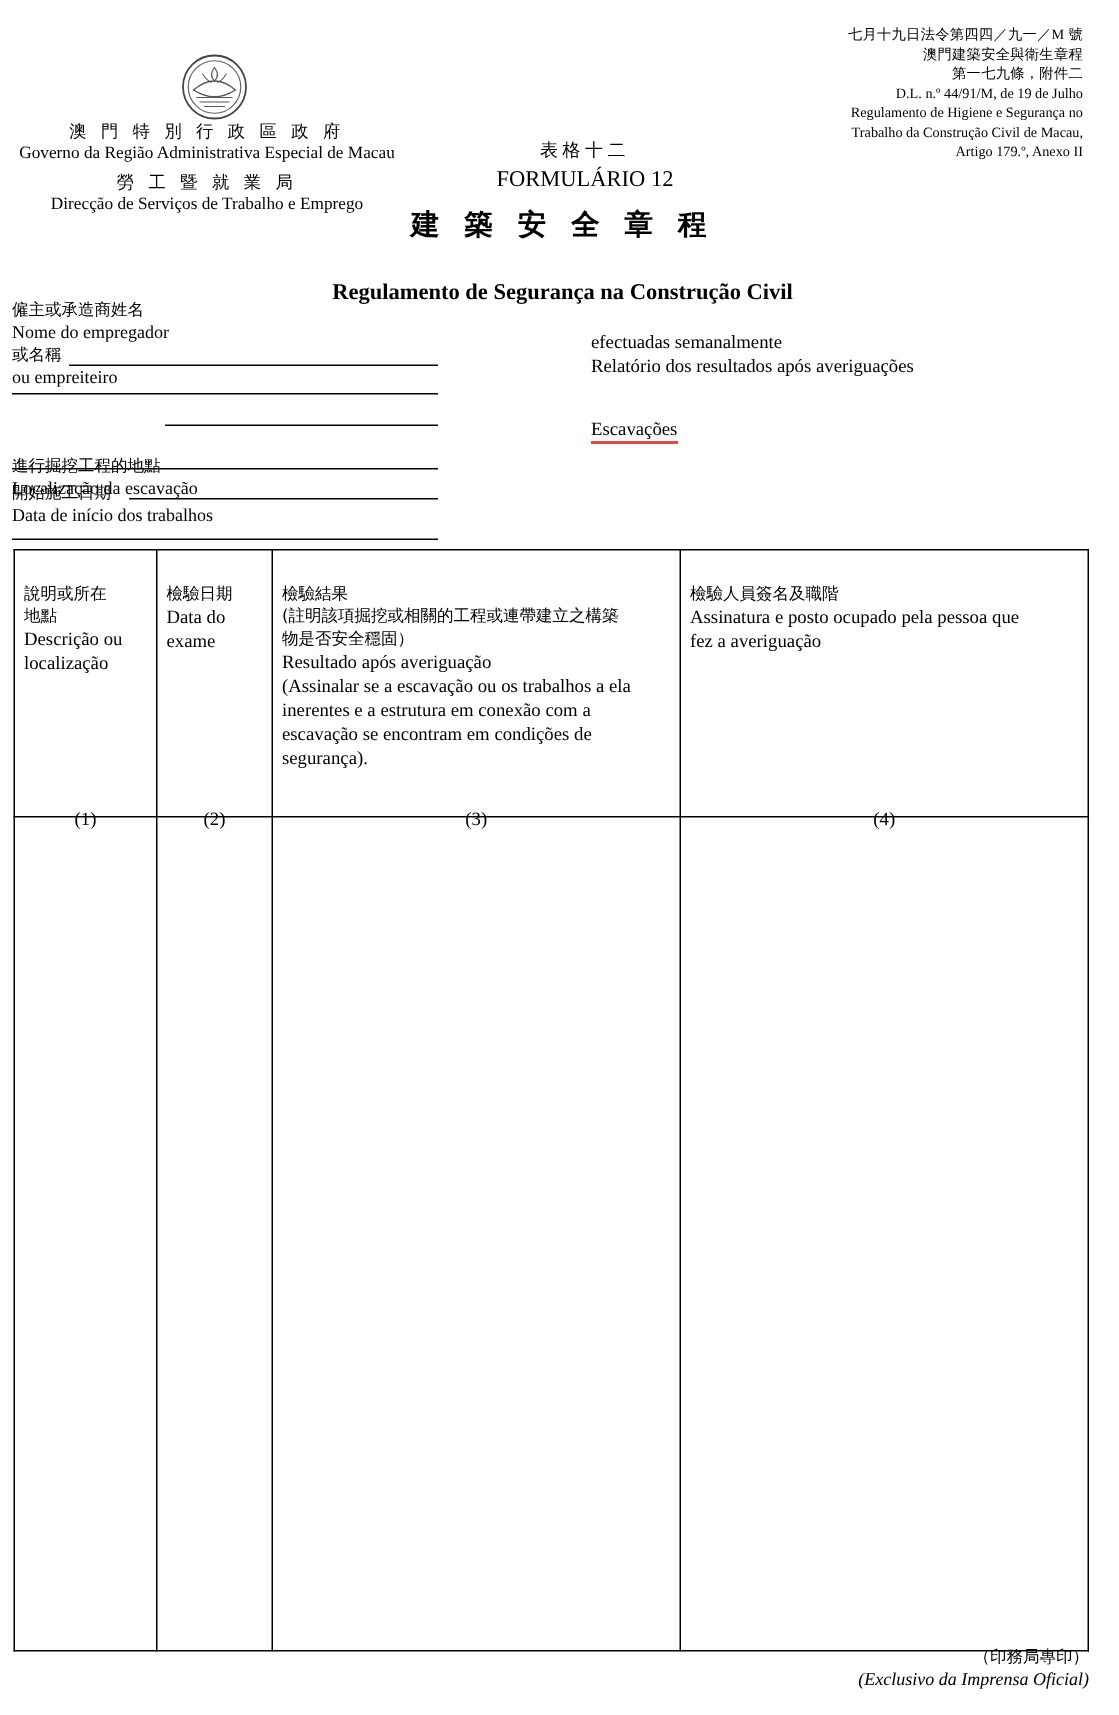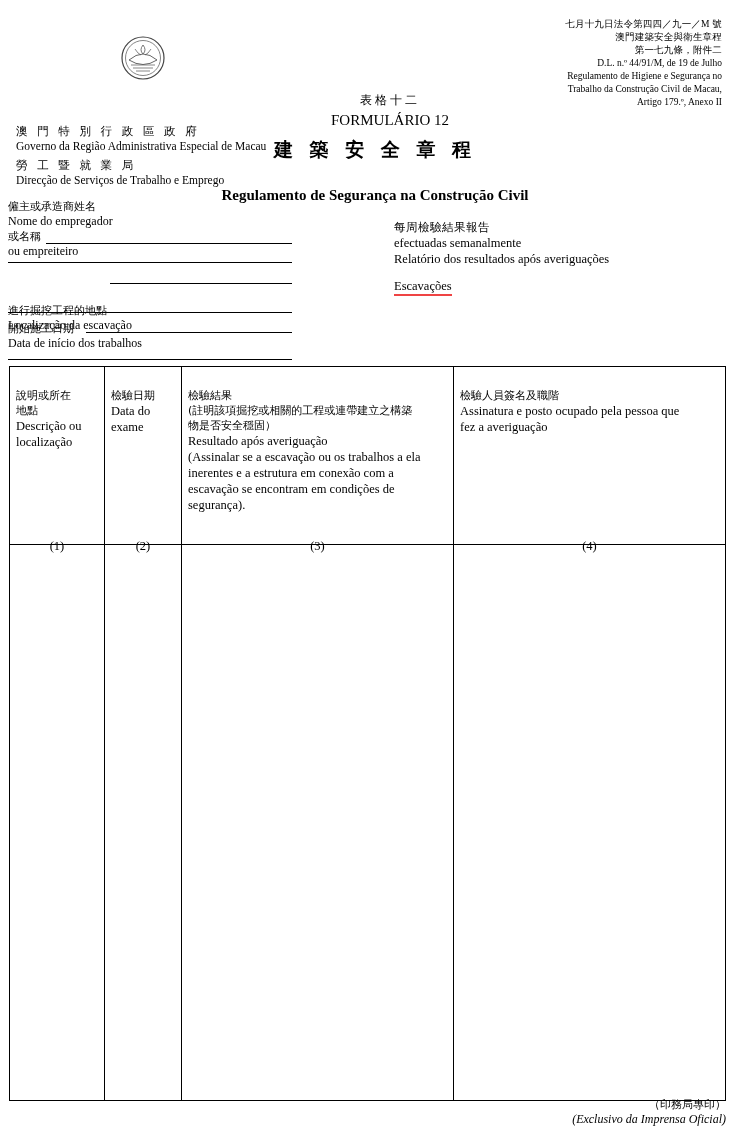--- a/index.html
+++ b/index.html
@@ -43,26 +43,25 @@
     left: 121px;
     top: 36px;
     width: 44px;
     height: 44px;
   }
   .emblem svg { display: block; }
 
   
   .gov-header {
     position: absolute;
-    left: 16px;
+    left: 0;
     top: 80px;
     width: 276px;
-    text-align: left;
+    text-align: center;
     line-height: 15px;
-    margin-top: 44px;
   }
   .gov-header .cn-line {
     font-size: 11.5px;
     letter-spacing: 3px;
     font-family: "DejaVu Sans", sans-serif;
   }
   .gov-header .pt-line {
     font-size: 11.5px;
     font-family: "Liberation Serif", serif;
   }
@@ -264,21 +263,20 @@
   <div class="rule" style="position:absolute; left:8px; top:312px; width:284px;"></div>
 
   <div class="field" style="top:322px;">
     <div class="cn">開始施工日期</div>
     <div class="pt">Data de início dos trabalhos</div>
   </div>
   <div class="rule" style="position:absolute; left:86px; top:332px; width:206px;"></div>
   <div class="rule" style="position:absolute; left:8px; top:359px; width:284px;"></div>
 
   <div class="right-info" style="top:220px;">
-    <div class="cn">每周檢驗結果報告</div>
     <div class="pt">efectuadas semanalmente</div>
     <div class="pt">Relatório dos resultados após averiguações</div>
   </div>
   <div class="right-info" style="top:278px;">
     <div class="pt"><span class="underline-txt">Escavações</span></div>
   </div>
 
   <table class="tbl">
     <colgroup>
       <col style="width:95px;">

